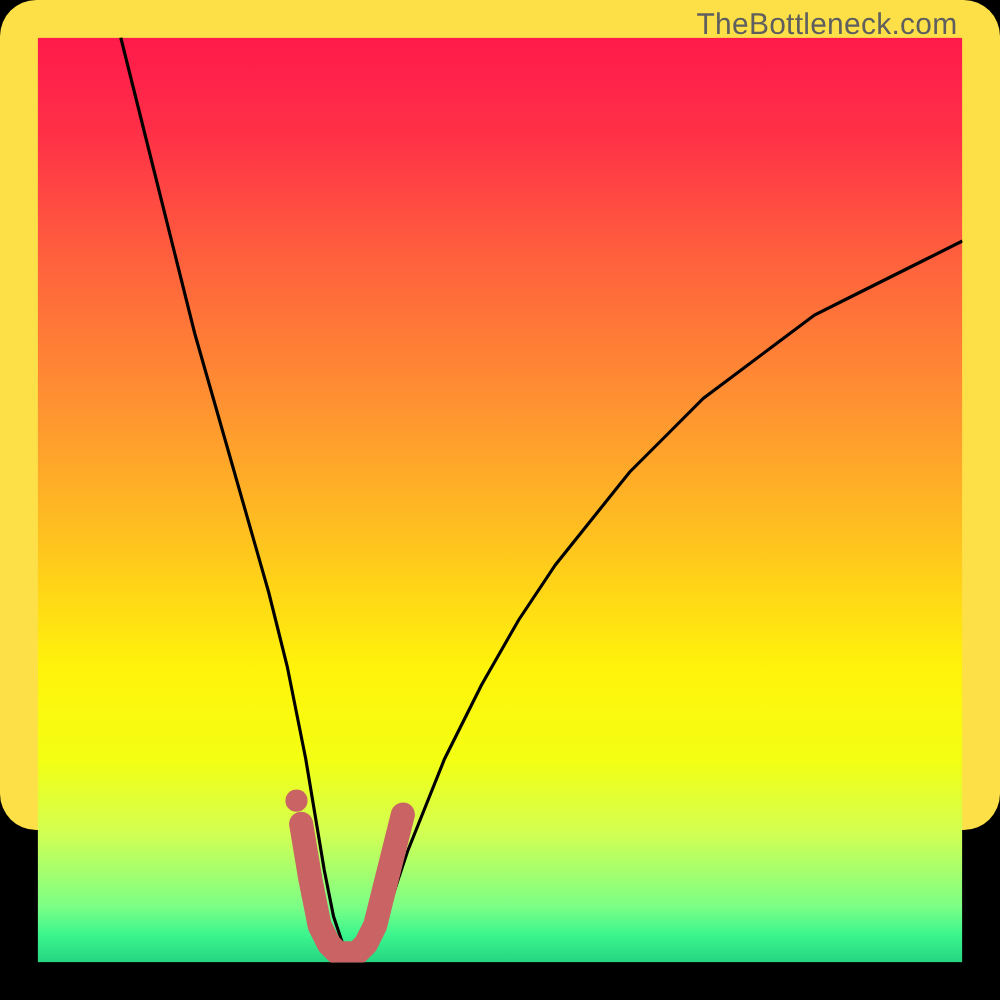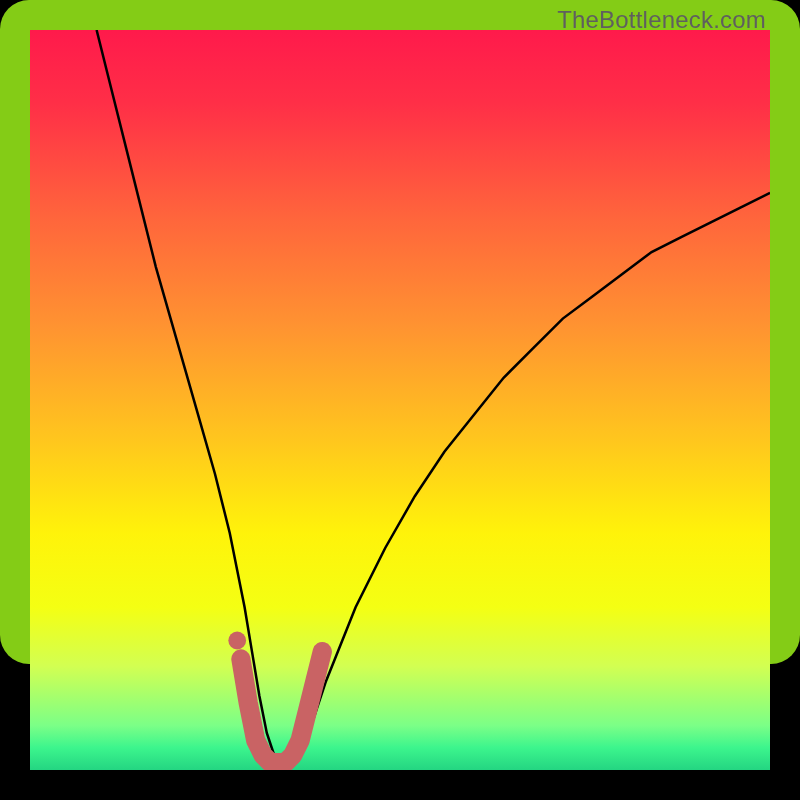--- a/index.html
+++ b/index.html
@@ -10,21 +10,21 @@
     background: #000;
     overflow: hidden;
     font-family: Arial, Helvetica, sans-serif;
   }
   .frame {
     position: absolute;
     left: 0;
     top: 0;
     width: 800px;
     height: 664px;
-    background: #84cc16;
+    background: #fde047;
     border-radius: 29px;
   }
   .plot-area {
     position: absolute;
     left: 30px;
     top: 30px;
     width: 740px;
     height: 740px;
     overflow: hidden;
   }

